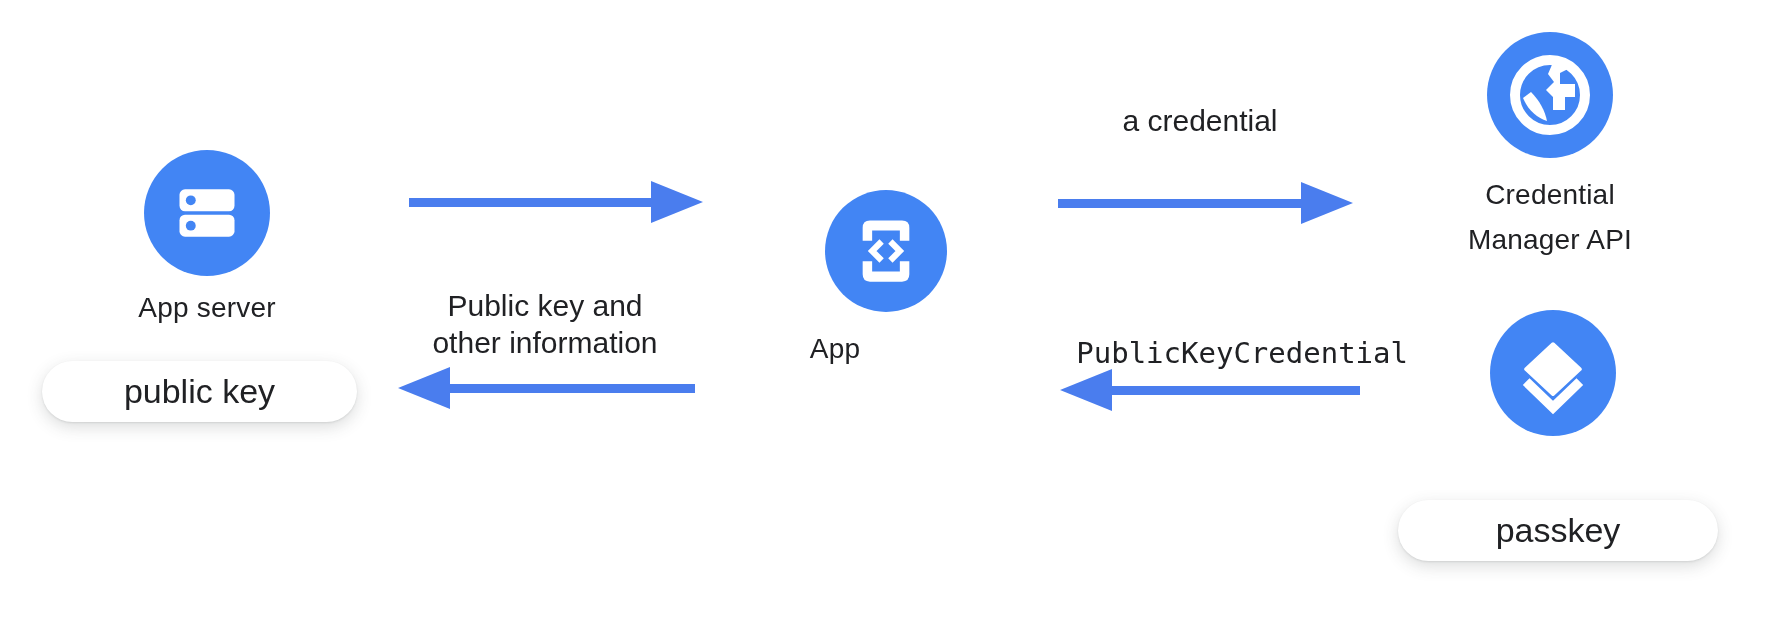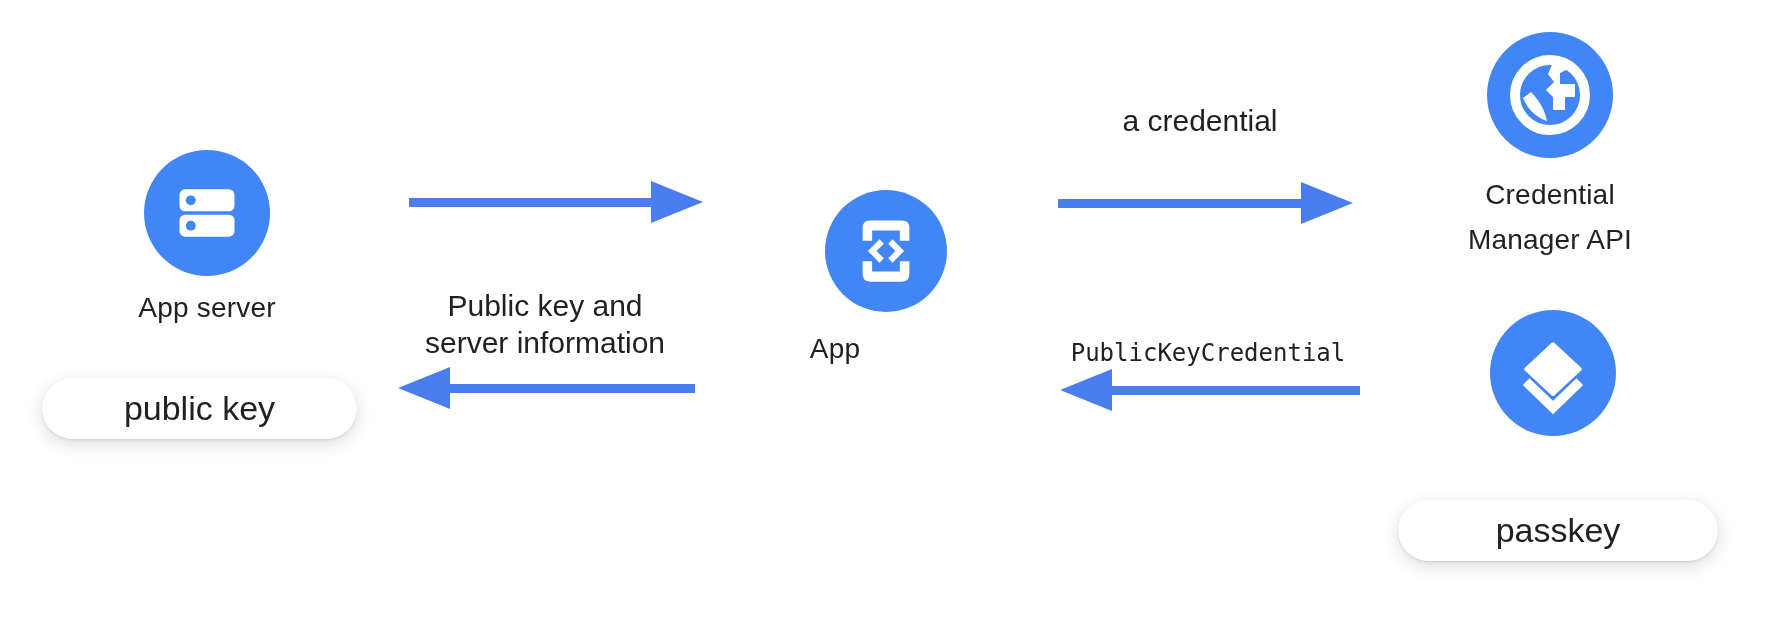--- a/index.html
+++ b/index.html
@@ -23,21 +23,21 @@
     display:flex;align-items:center;justify-content:center;
     font-size:34px;color:var(--text-dark,#202124);
     box-shadow:0 1px 2px rgba(60,64,67,.12), 0 5px 16px rgba(60,64,67,.18);
   }
   .flow-label{
     position:absolute;text-align:center;font-size:30px;line-height:37px;
     color:var(--text-dark,#202124);
   }
   .flow-label.mono{
     font-family:"DejaVu Sans Mono","Liberation Mono",monospace;
-    font-size:24px;line-height:36px;letter-spacing:0;
+    font-size:29px;line-height:36px;letter-spacing:0;text-align:right;
   }
   .arrow{position:absolute;height:44px;}
   .arrow .shaft{position:absolute;top:18px;height:9px;background:var(--arrow-blue,#4a7dee);}
   .arrow.right .shaft{left:0;right:46px;}
   .arrow.left  .shaft{left:46px;right:0;}
   .arrow .head{position:absolute;top:1px;width:0;height:0;
     border-top:21px solid transparent;border-bottom:21px solid transparent;}
   .arrow.right .head{right:0;border-left:52px solid var(--arrow-blue,#4a7dee);}
   .arrow.left  .head{left:0;border-right:52px solid var(--arrow-blue,#4a7dee);}
   .icon svg{display:block;}
@@ -52,32 +52,32 @@
     <span class="icon">
       <svg width="66" height="66" viewBox="0 0 24 24">
         <rect x="2" y="3.4" width="20" height="8" rx="2" fill="#ffffff"></rect>
         <rect x="2" y="12.6" width="20" height="8" rx="2" fill="#ffffff"></rect>
         <circle class="dot" cx="6.1" cy="7.4" r="1.8"></circle>
         <circle class="dot" cx="6.1" cy="16.6" r="1.8"></circle>
       </svg>
     </span>
   </div>
   <div class="node-label" style="left:57px;top:285px;width:300px">App server</div>
-  <div class="pill" style="left:42px;top:378px;width:315px;height:61px">
+  <div class="pill" style="left:42px;top:361px;width:315px;height:61px">
     <span>public key</span>
   </div>
 
   <div class="arrow right" style="left:409px;top:180px;width:294px">
     <div class="shaft"></div>
     <div class="head"></div>
   </div>
 
   <div class="flow-label" style="left:365px;top:287px;width:360px">
     <div>Public key and</div>
-    <div>server information</div>
+    <div>other information</div>
   </div>
   <div class="arrow left" style="left:398px;top:366px;width:297px">
     <div class="shaft"></div>
     <div class="head"></div>
   </div>
 
   <div class="node-circle" style="left:825px;top:190px;width:122px;height:122px">
     <span class="icon">
       <svg width="70" height="70" viewBox="-24 -24 48 48">
         <path d="M-11,-21 H11 Q16,-21 16,-16 V-7 H9.5 V-14 H-9.5 V-7 H-16 V-16 Q-16,-21 -11,-21 Z" fill="#ffffff"></path>

